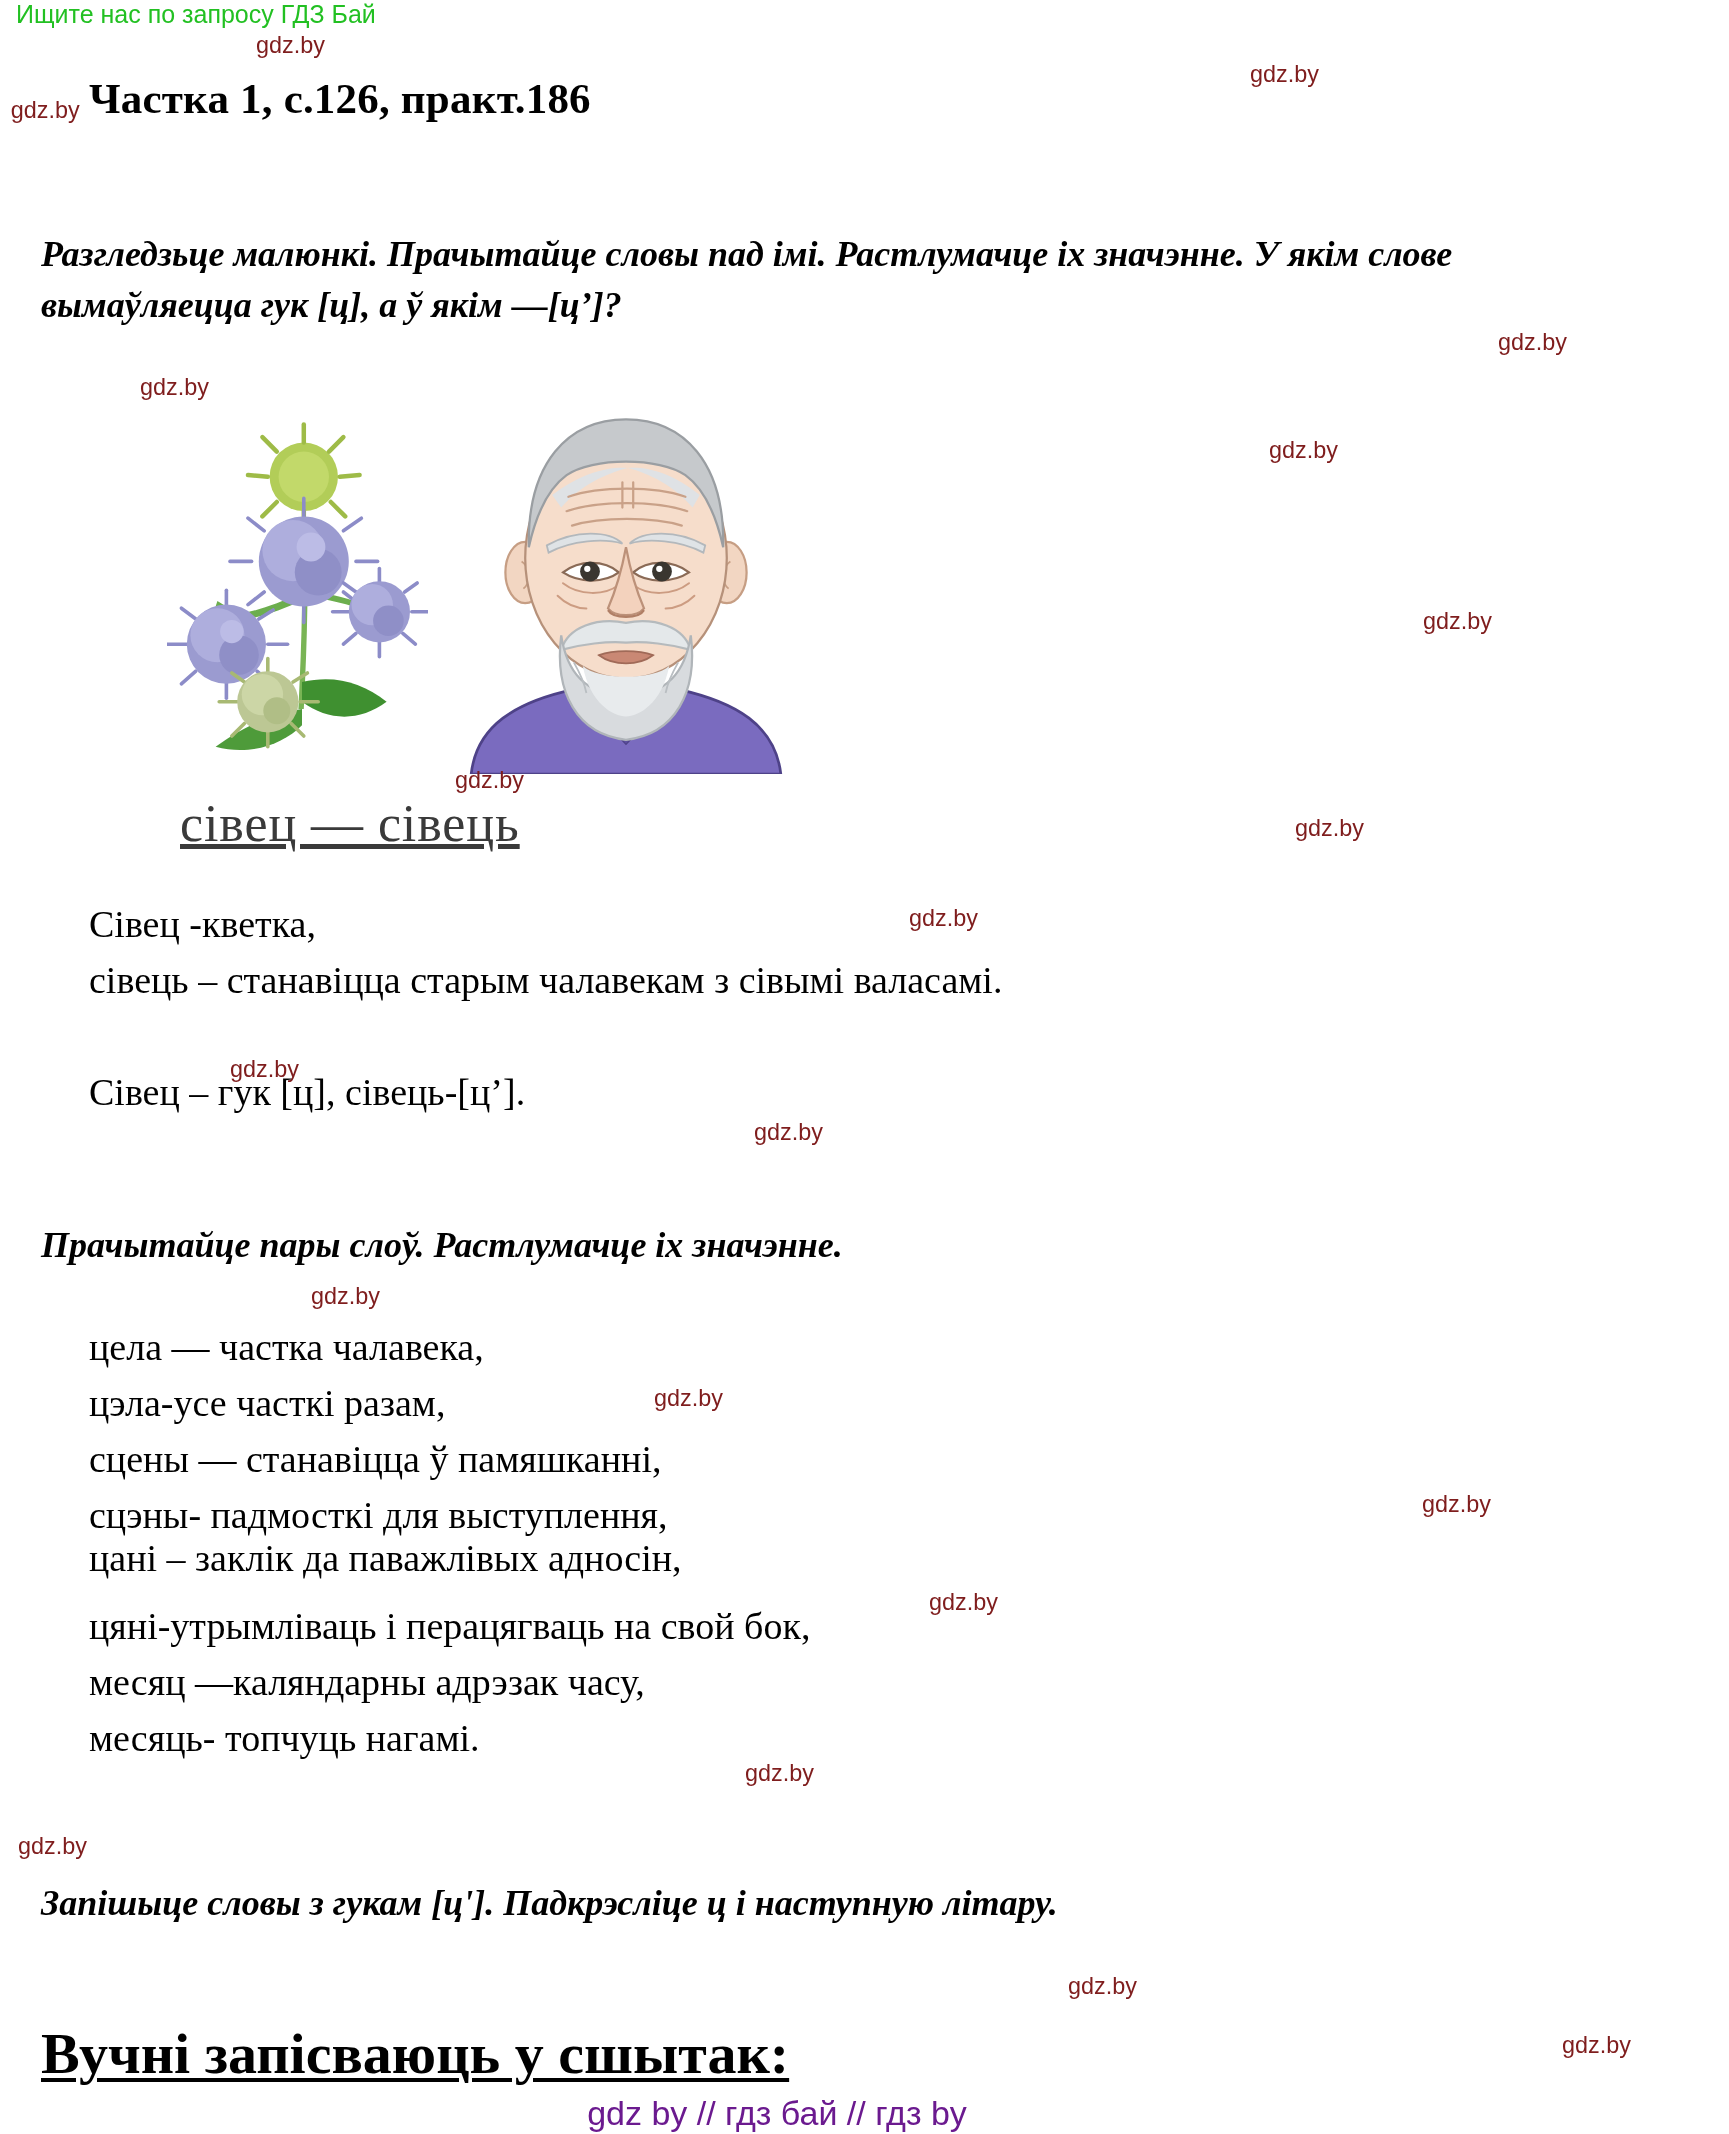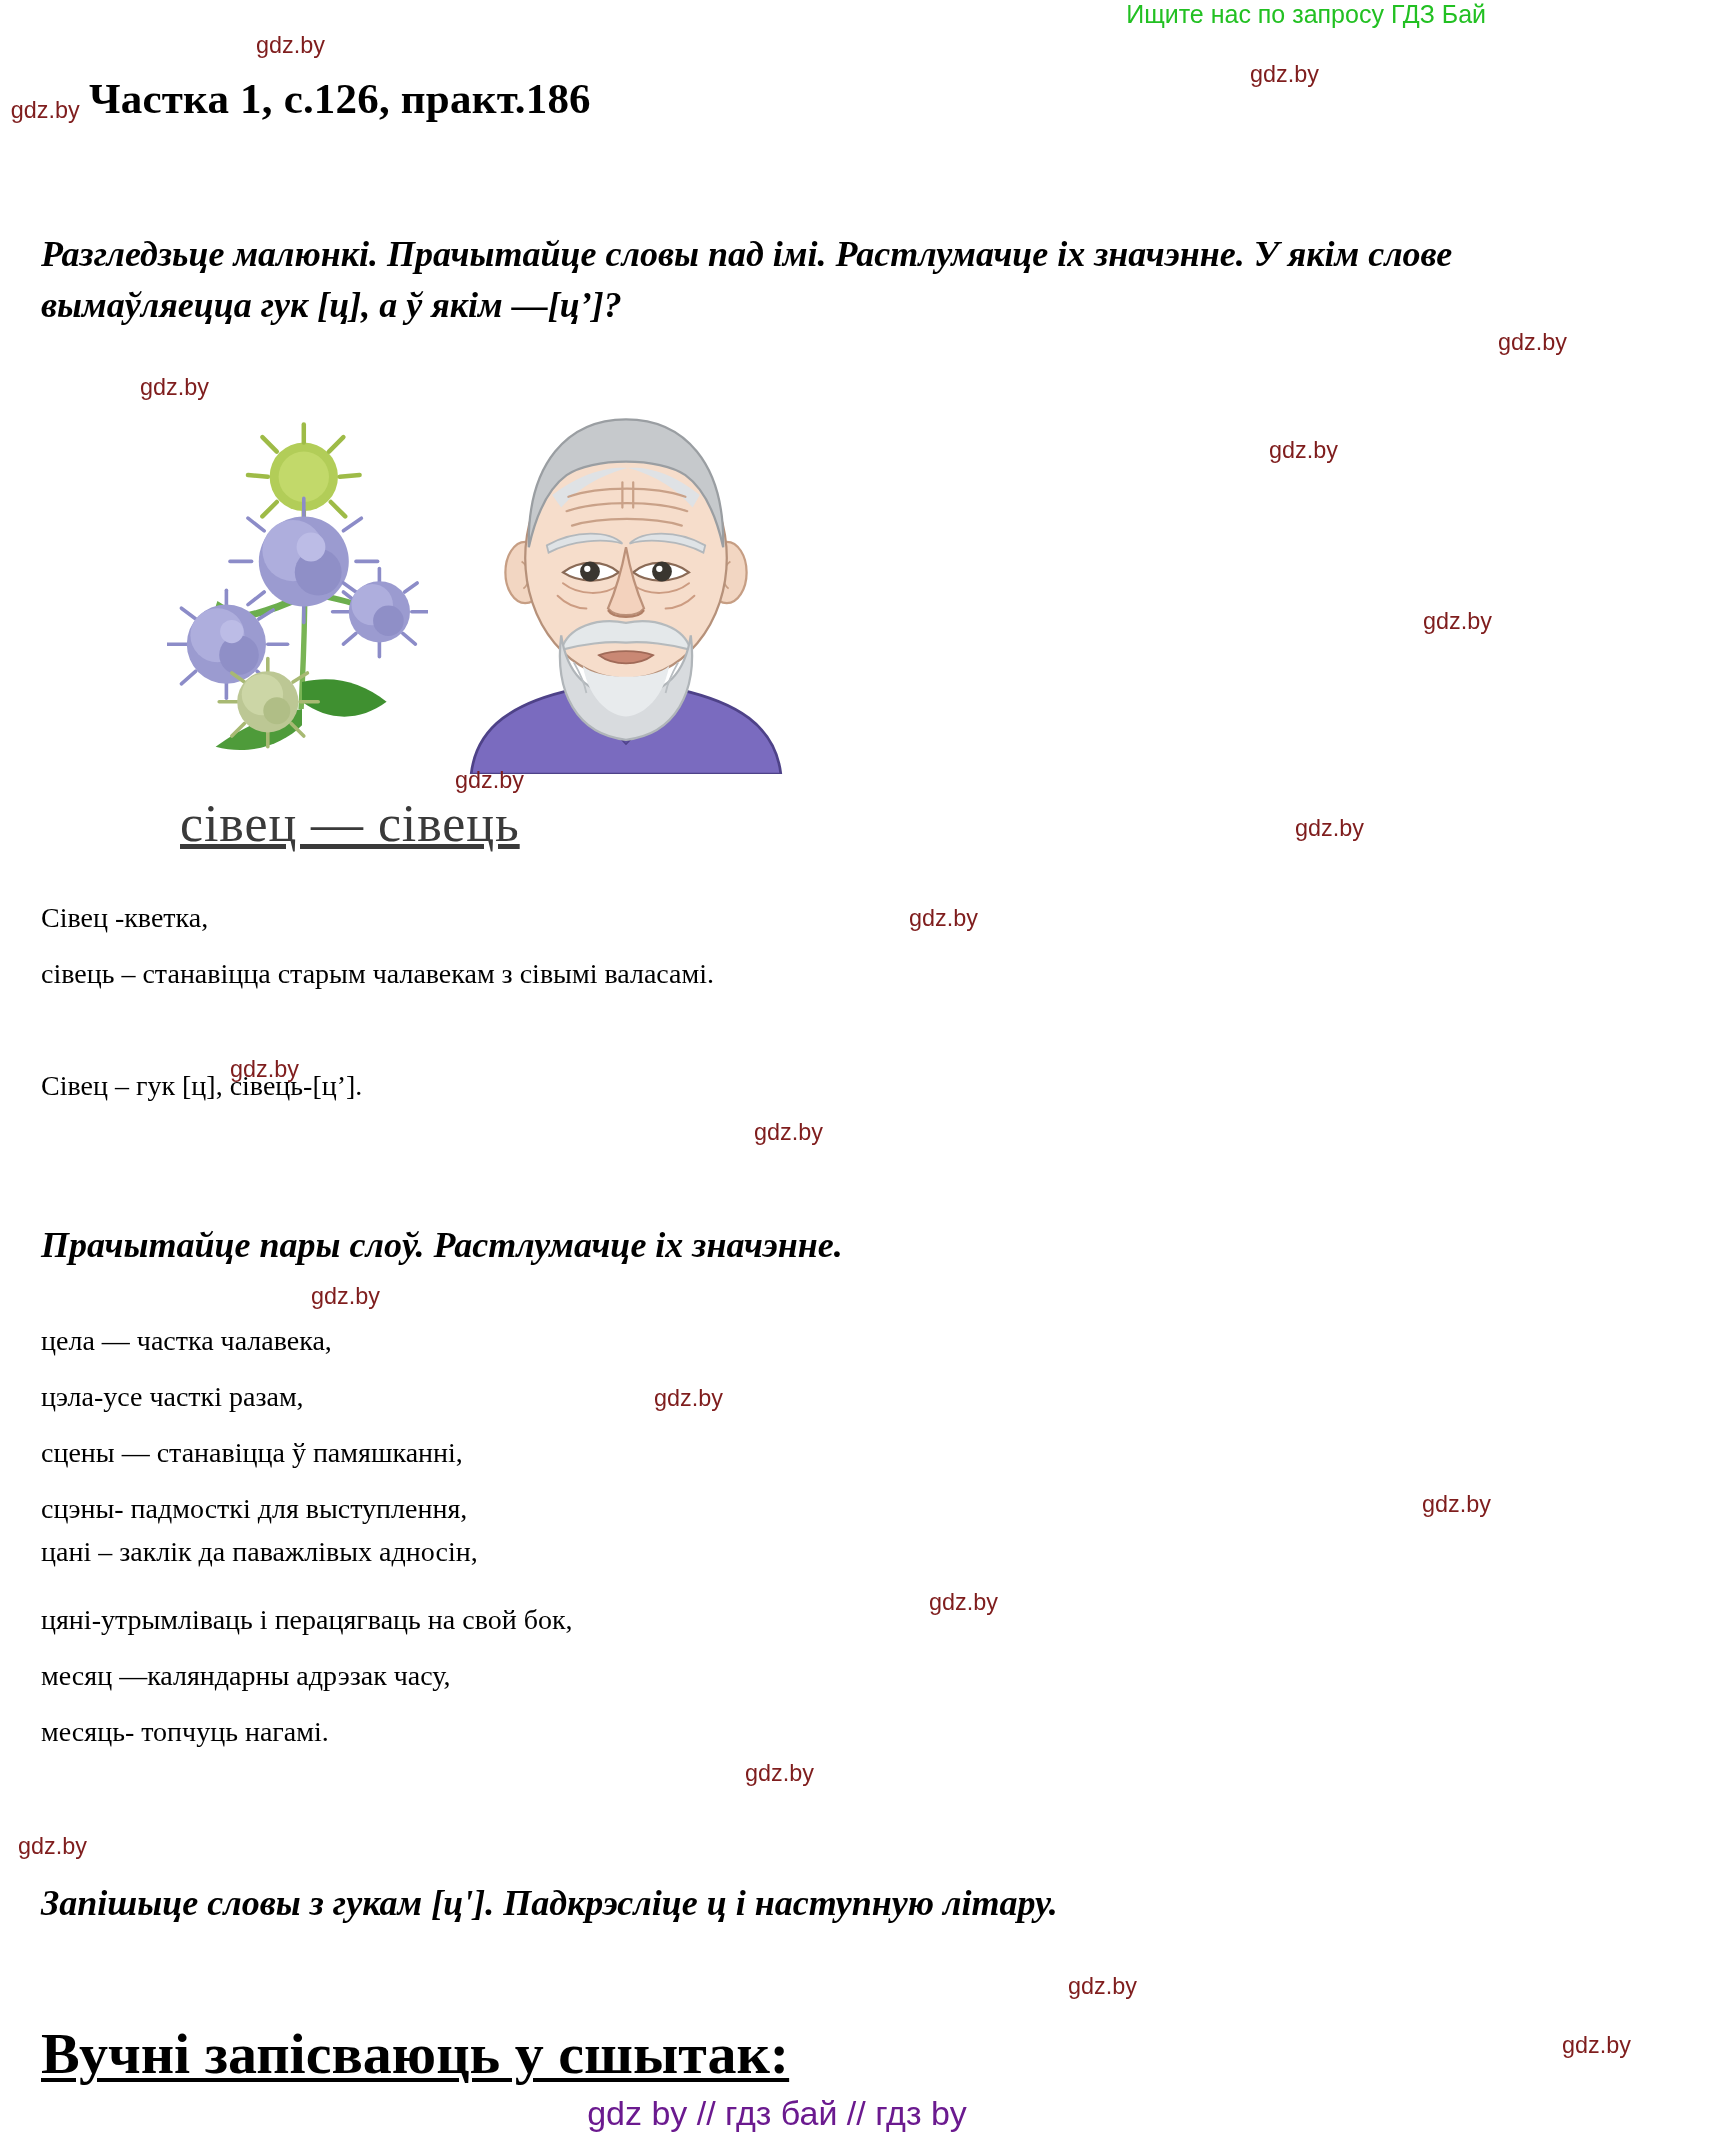--- a/index.html
+++ b/index.html
@@ -13,23 +13,23 @@
     position: relative;
     font-family: "Liberation Serif", "DejaVu Serif", serif;
     color: #000000;
     overflow: hidden;
   }
 
   
   .promo-banner {
     position: absolute;
     top: 0px;
-    left: 0px;
+    left: 16px;
     width: 1486px;
-    text-align: right;
+    text-align: left;
     font-family: "Liberation Sans", sans-serif;
     font-size: 25px;
     font-weight: 400;
     color: #22c022;
     letter-spacing: 0px;
     white-space: nowrap;
   }
 
   
   .wm {
@@ -97,23 +97,24 @@
     font-size: 52px;
     color: #3a3a3a;
     letter-spacing: 0.9px;
     white-space: nowrap;
     text-decoration: underline;
   }
 
   
   .answer-line {
     position: absolute;
-    font-size: 28px;
+    font-size: 38px;
     line-height: 1.30;
     white-space: nowrap;
+    margin-left: 48px;
   }
 
   
   .final-heading {
     position: absolute;
     left: 41px;
     top: 2020px;
     font-size: 58px;
     font-weight: bold;
     text-decoration: underline;

